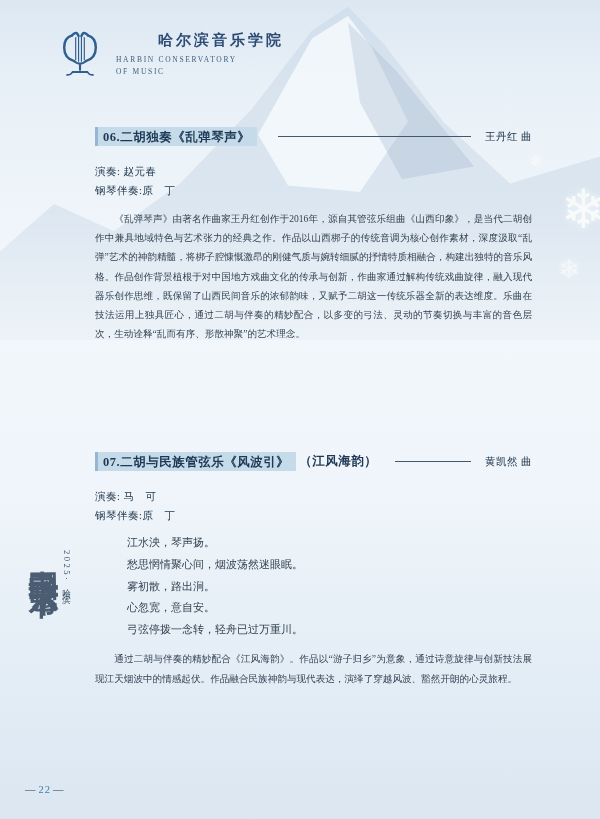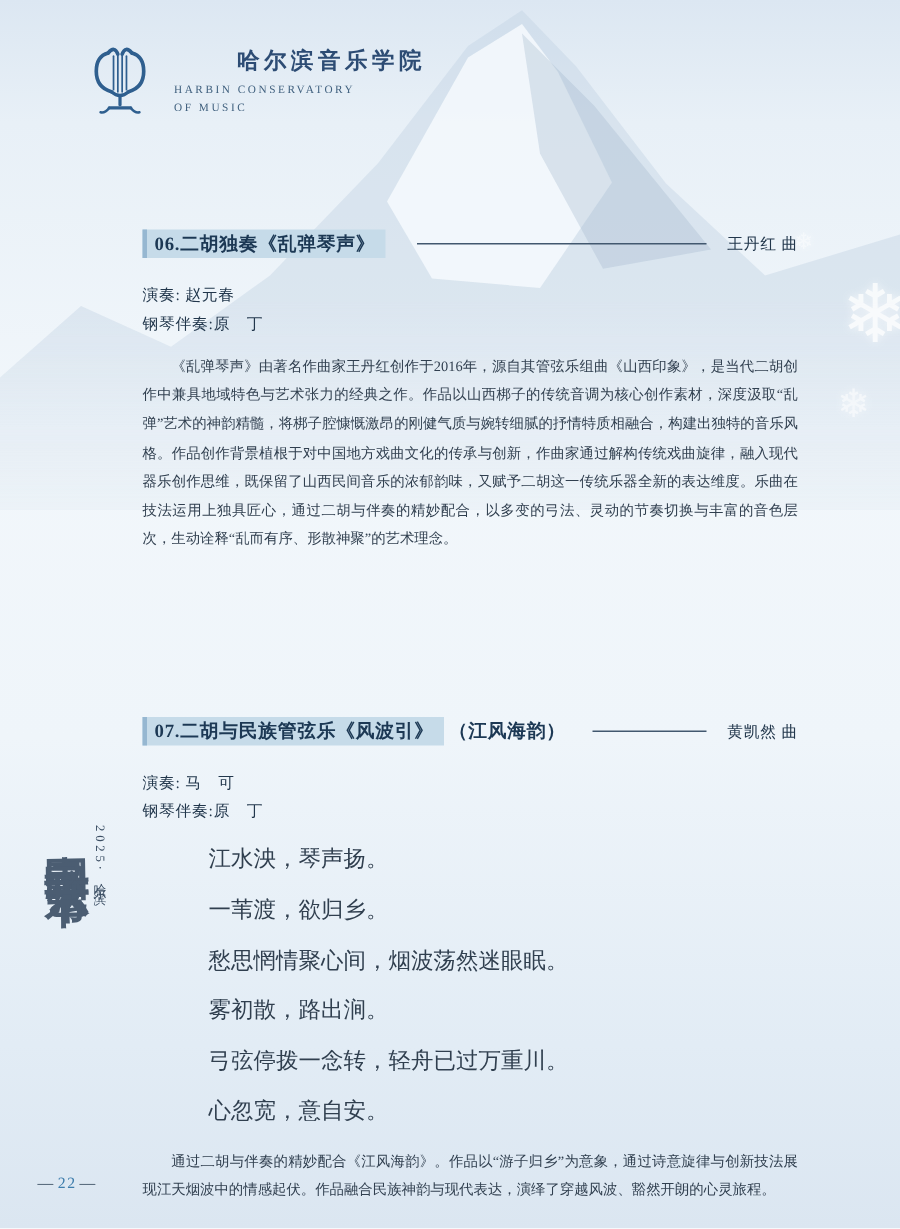--- a/index.html
+++ b/index.html
@@ -20,32 +20,32 @@
   .snowflake{position:absolute;color:#ffffff;text-shadow:0 0 6px rgba(255,255,255,.8);pointer-events:none;}
   .sf1{right:-6px;top:178px;font-size:54px;opacity:.8;}
   .sf2{right:20px;top:254px;font-size:26px;opacity:.6;}
   .sf3{right:58px;top:152px;font-size:15px;opacity:.5;}
   
   .logo{position:absolute;left:57px;top:26px;display:flex;align-items:center;gap:13px;}
   .logo svg{display:block;}
   .logo-cn{font-size:15px;letter-spacing:3px;color:#2d4c74;font-weight:600;padding-left:42px;}
   .logo-en{margin-top:4px;font-size:7.5px;letter-spacing:1.7px;color:#41617f;line-height:1.5;}
   
-  .content{position:absolute;left:95px;top:154px;width:437px;color:#2e3e4e;}
+  .content{position:absolute;left:95px;top:128px;width:437px;color:#2e3e4e;}
   .piece-head{display:flex;align-items:center;}
   .piece-title{margin:0;font-size:12.5px;font-weight:bold;color:#1c3854;white-space:nowrap;letter-spacing:.5px;}
   .hl{background:#c6dbe9;border-left:3px solid #96b7d1;padding:2.5px 7px 2.5px 5px;}
   .suffix{padding-left:3px;}
   .rule{flex:1;border-top:1.2px solid #42586f;margin:0 14px 0 18px;min-width:36px;}
   .composer{font-size:10.5px;color:#22374c;white-space:nowrap;letter-spacing:.5px;}
   .credits{margin-top:18px;font-size:10.5px;line-height:18.5px;color:#22374c;letter-spacing:.5px;}
   .body-text{margin:9px 0 0 0;font-size:9.6px;line-height:19.2px;text-align:justify;text-indent:2em;color:#303f4f;}
   .sec-07{margin-top:110px;}
   .poem{margin-top:7px;padding-left:2em;}
-  .poem p{margin:12px;font-size:15px;line-height:21.6px;color:#303f4f;}
+  .poem p{margin:0;font-size:11px;line-height:21.6px;color:#303f4f;}
   
   .side-year{position:absolute;left:61px;top:550px;writing-mode:vertical-rl;text-orientation:mixed;
     font-size:8.5px;letter-spacing:2.5px;color:#3c4f64;}
   .side-festival{position:absolute;left:22px;top:546px;writing-mode:vertical-rl;text-orientation:upright;
     font-size:30px;letter-spacing:3px;color:#4b5d72;font-weight:600;transform:rotate(-1deg);}
   
   .pageno{position:absolute;left:25px;top:784px;font-size:10.5px;letter-spacing:1px;color:#2c4156;}
   .pageno .num{color:#3e7dac;padding:0 2px;text-align:right;}
 </style>
 </head>
@@ -109,25 +109,24 @@
         <h2 class="piece-title"><span class="hl">07.二胡与民族管弦乐《风波引》</span><span class="suffix">（江风海韵）</span></h2>
         <div class="rule"></div>
         <div class="composer">黄凯然 曲</div>
       </div>
       <div class="credits">
         <div>演奏: 马　可</div>
         <div>钢琴伴奏:原　丁</div>
       </div>
       <div class="poem">
         <p>江水泱，琴声扬。</p>
-        <p>一苇渡，欲归乡。</p>
         <p>愁思惘情聚心间，烟波荡然迷眼眠。</p>
         <p>雾初散，路出涧。</p>
+        <p>心忽宽，意自安。</p>
         <p>弓弦停拨一念转，轻舟已过万重川。</p>
-        <p>心忽宽，意自安。</p>
       </div>
       <p class="body-text">通过二胡与伴奏的精妙配合《江风海韵》。作品以“游子归乡”为意象，通过诗意旋律与创新技法展现江天烟波中的情感起伏。作品融合民族神韵与现代表达，演绎了穿越风波、豁然开朗的心灵旅程。</p>
     </section>
 
   </main>
 
   <aside>
     <div class="side-year">2025·哈尔滨</div>
     <div class="side-festival">中国弓弦艺术节</div>
   </aside>

